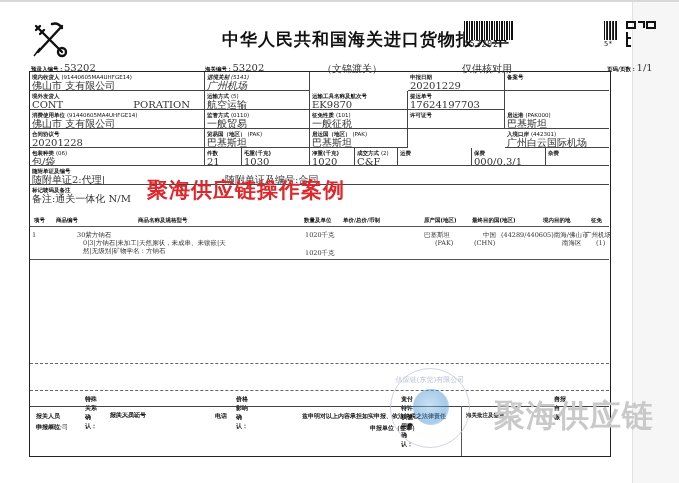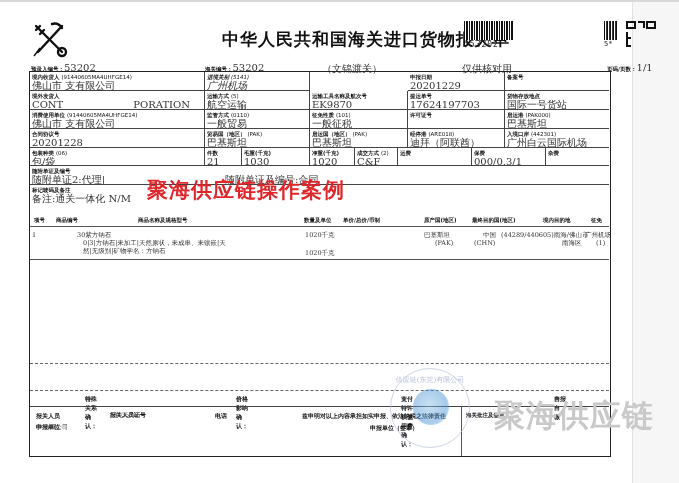--- a/index.html
+++ b/index.html
@@ -114,24 +114,20 @@
     <span class="val">航空运输</span>
   </div>
   <div class="cell" style="left:280px;top:19px;width:98px;height:19px;">
     <span class="lbl">运输工具名称及航次号</span>
     <span class="val">EK9870</span>
   </div>
   <div class="cell" style="left:378px;top:19px;width:97px;height:19px;">
     <span class="lbl">提运单号</span>
     <span class="val">17624197703</span>
   </div>
-  <div class="cell" style="left:475px;top:19px;width:104px;height:19px;border-right:none;">
-    <span class="lbl">货物存放地点</span>
-    <span class="val">国际一号货站</span>
-  </div>
 
   <div class="cell" style="left:0;top:38px;width:175px;height:19px;">
     <span class="lbl"><span>消费使用单位</span> <span class="lbl-code" style="font-weight:normal">(91440605MA4UHFGE14)</span></span>
     <span class="val">佛山市              支有限公司</span>
   </div>
   <div class="cell" style="left:175px;top:38px;width:105px;height:19px;">
     <span class="lbl"><span>监管方式</span> <span class="lbl-code" style="font-weight:normal">(0110)</span></span>
     <span class="val">一般贸易</span>
   </div>
   <div class="cell" style="left:280px;top:38px;width:98px;height:19px;">
@@ -151,24 +147,20 @@
     <span class="lbl">合同协议号</span>
     <span class="val">20201228</span>
   </div>
   <div class="cell" style="left:175px;top:57px;width:105px;height:19px;">
     <span class="lbl"><span>贸易国（地区）</span> <span class="lbl-code" style="font-weight:normal">(PAK)</span></span>
     <span class="val">巴基斯坦</span>
   </div>
   <div class="cell" style="left:280px;top:57px;width:98px;height:19px;">
     <span class="lbl"><span>启运国（地区）</span> <span class="lbl-code" style="font-weight:normal">(PAK)</span></span>
     <span class="val">巴基斯坦</span>
-  </div>
-  <div class="cell" style="left:378px;top:57px;width:97px;height:19px;">
-    <span class="lbl"><span>经停港</span> <span class="lbl-code" style="font-weight:normal">(ARE018)</span></span>
-    <span class="val">迪拜（阿联酋）</span>
   </div>
   <div class="cell" style="left:475px;top:57px;width:104px;height:19px;border-right:none;">
     <span class="lbl"><span>入境口岸</span> <span class="lbl-code" style="font-weight:normal">(442301)</span></span>
     <span class="val">广州白云国际机场</span>
   </div>
 
   <div class="cell" style="left:0;top:76px;width:175px;height:18px;">
     <span class="lbl"><span>包装种类</span> <span class="lbl-code" style="font-weight:normal">(06)</span></span>
     <span class="val">包/袋</span>
   </div>

